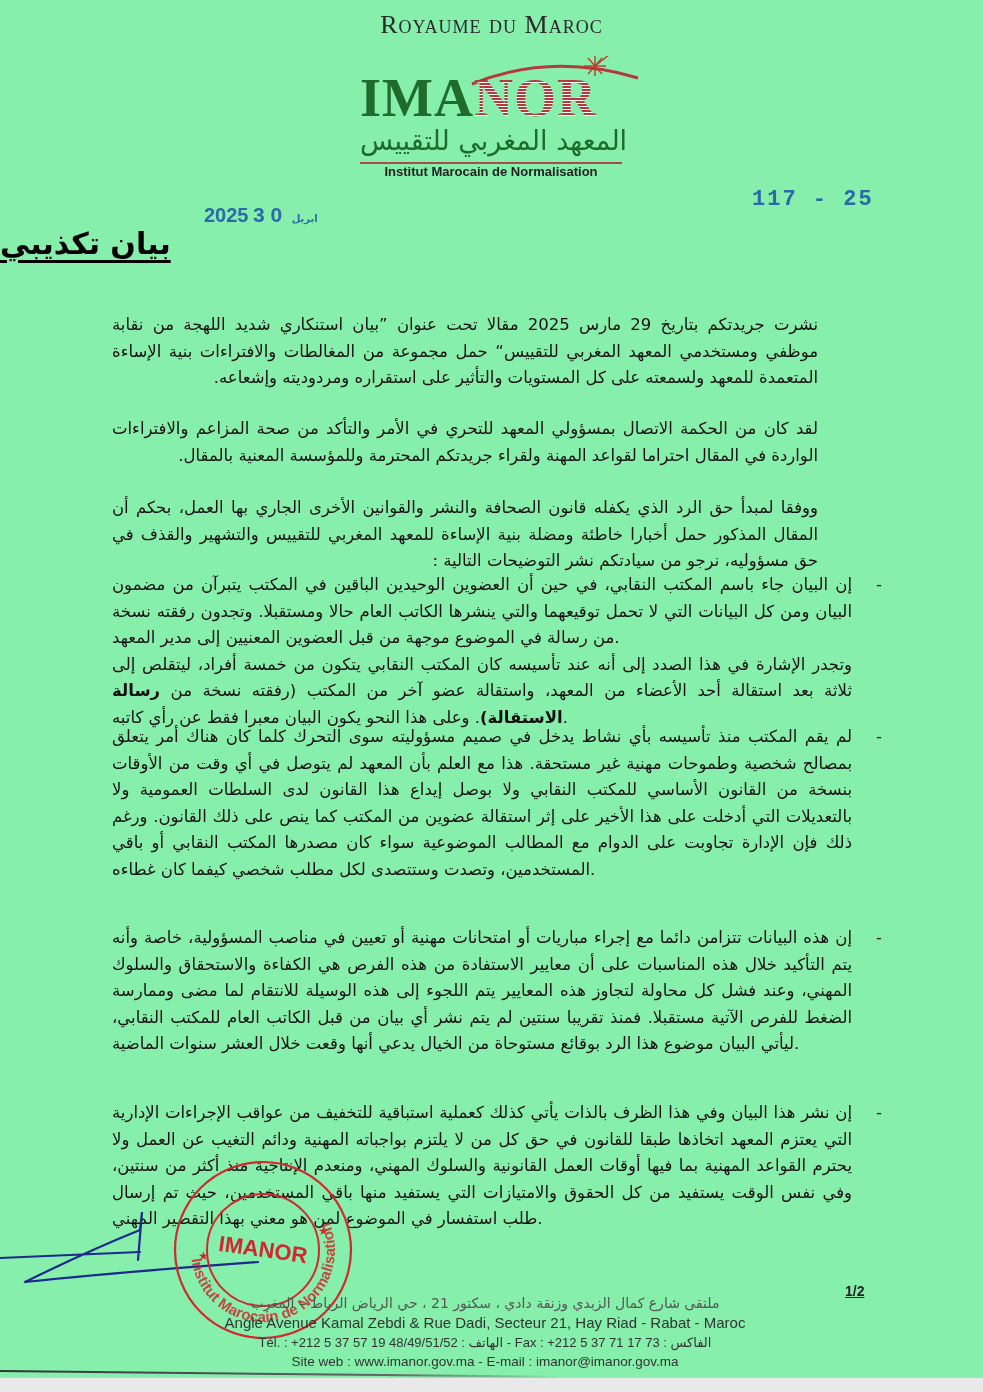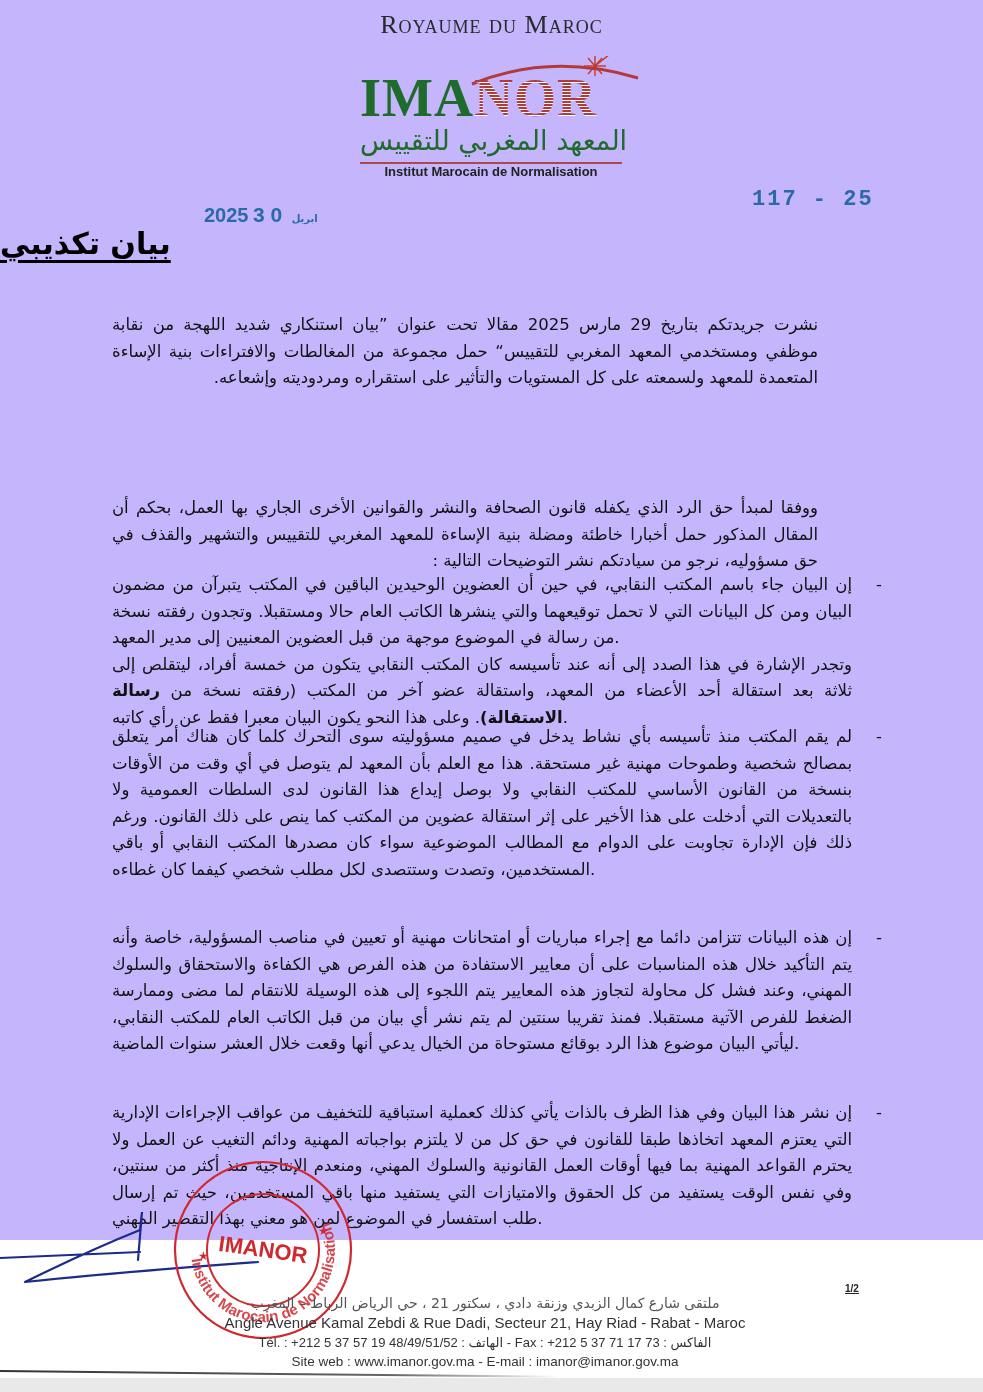--- a/index.html
+++ b/index.html
@@ -1,20 +1,20 @@
 <!DOCTYPE html>
 <html><head>
 <meta charset="utf-8">
 <style>
   html, body { margin: 0; padding: 0; }
   body {
     width: 983px; height: 1392px; background: #ffffff; position: relative; overflow: hidden;
     font-family: "Liberation Sans", "DejaVu Sans", sans-serif; color: #111;
   }
-  .page { position: absolute; left: 0; top: 0; width: 983px; height: 1240px; background: #c4b5fd; }
+  .page { position: absolute; left: 0; top: 0; width: 983px; height: 1392px; background: #86efac; }
 
   
   .kingdom { position: absolute; top: 10px; left: 0; width: 983px; text-align: center;
     font-family: "Liberation Serif", "DejaVu Serif", serif; font-size: 26px; letter-spacing: 1px; color: #2a2a2a;
     font-variant: small-caps; }
   .logo { position: absolute; top: 62px; left: 360px; width: 270px; height: 120px; }
   .logo-arc { position: absolute; left: 110px; top: -6px; width: 170px; height: 30px; }
   .logo-word { position: absolute; left: 0; top: 8px; font-family: "Liberation Serif", "DejaVu Serif", serif;
     font-weight: bold; font-size: 54px; line-height: 56px; letter-spacing: 1px; white-space: nowrap; }
   .logo-ima { color: #1f6b2c; }
@@ -56,21 +56,21 @@
   
   .signature { position: absolute; left: 0; top: 1210px; width: 270px; height: 80px; }
   .stamp { position: absolute; left: 168px; top: 1155px; width: 190px; height: 190px; }
 
   
   .footer { position: absolute; left: 205px; top: 1293px; width: 560px; text-align: center; }
   .footer .f-ar { direction: rtl; font-family: "DejaVu Sans", sans-serif; font-size: 14px; color: #555; line-height: 20px; }
   .footer .f-fr { font-size: 15px; color: #333; line-height: 20px; }
   .footer .f-tel { font-size: 13px; color: #333; line-height: 19px; }
   .footer .f-web { font-size: 13.5px; color: #333; line-height: 20px; }
-  .page-number { position: absolute; left: 845px; top: 1283px; font-weight: bold; font-size: 10px; color: #222; text-decoration: underline; }
+  .page-number { position: absolute; left: 845px; top: 1283px; font-weight: bold; font-size: 14px; color: #222; text-decoration: underline; }
   .bottom-rule { position: absolute; left: 0; top: 1370px; width: 560px; height: 2px;
     background: linear-gradient(to right, #333, #666 70%, rgba(0,0,0,0)); transform: rotate(0.6deg); transform-origin: left; }
   .scan-edge { position: absolute; left: 0; top: 1378px; width: 983px; height: 14px; background: #e9e9e9; }
 </style>
 </head>
 <body>
 
 <div class="page">
 
   <div class="kingdom">Royaume du Maroc</div>
@@ -98,20 +98,21 @@
 
   <div class="date-stamp">
     <span class="yr">2025</span>
     <span class="mo">ابريل</span>
     <span class="dy">0 3</span>
   </div>
 
   <div class="doc-title">بيان تكذيبي</div>
 
   <div class="body-text p1">نشرت جريدتكم بتاريخ 29 مارس 2025 مقالا تحت عنوان ”بيان استنكاري شديد اللهجة من نقابة موظفي ومستخدمي المعهد المغربي للتقييس“ حمل مجموعة من المغالطات والافتراءات بنية الإساءة المتعمدة للمعهد ولسمعته على كل المستويات والتأثير على استقراره ومردوديته وإشعاعه.</div>
+  <div class="body-text p2">لقد كان من الحكمة الاتصال بمسؤولي المعهد للتحري في الأمر والتأكد من صحة المزاعم والافتراءات الواردة في المقال احتراما لقواعد المهنة ولقراء جريدتكم المحترمة وللمؤسسة المعنية بالمقال.</div>
   <div class="body-text p3">ووفقا لمبدأ حق الرد الذي يكفله قانون الصحافة والنشر والقوانين الأخرى الجاري بها العمل، بحكم أن المقال المذكور حمل أخبارا خاطئة ومضلة بنية الإساءة للمعهد المغربي للتقييس والتشهير والقذف في حق مسؤوليه، نرجو من سيادتكم نشر التوضيحات التالية :</div>
 
   <div class="b1 bullet">
     <span class="dash">-</span>
     <span>إن البيان جاء باسم المكتب النقابي، في حين أن العضوين الوحيدين الباقين في المكتب يتبرآن من مضمون البيان ومن كل البيانات التي لا تحمل توقيعهما والتي ينشرها الكاتب العام حالا ومستقبلا. وتجدون رفقته نسخة من رسالة في الموضوع موجهة من قبل العضوين المعنيين إلى مدير المعهد.</span><br>
     <span>وتجدر الإشارة في هذا الصدد إلى أنه عند تأسيسه كان المكتب النقابي يتكون من خمسة أفراد، ليتقلص إلى ثلاثة بعد استقالة أحد الأعضاء من المعهد، واستقالة عضو آخر من المكتب (رفقته نسخة من</span>
     <span class="bold">رسالة الاستقالة)</span><span>. وعلى هذا النحو يكون البيان معبرا فقط عن رأي كاتبه.</span>
   </div>
 
   <div class="b2 bullet">

